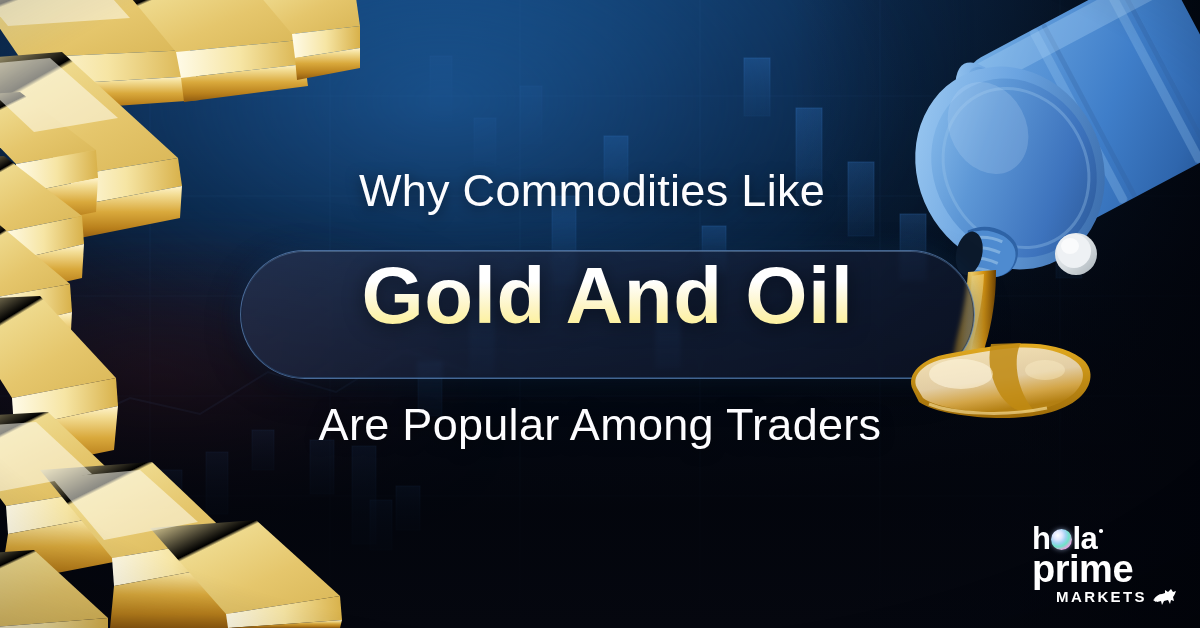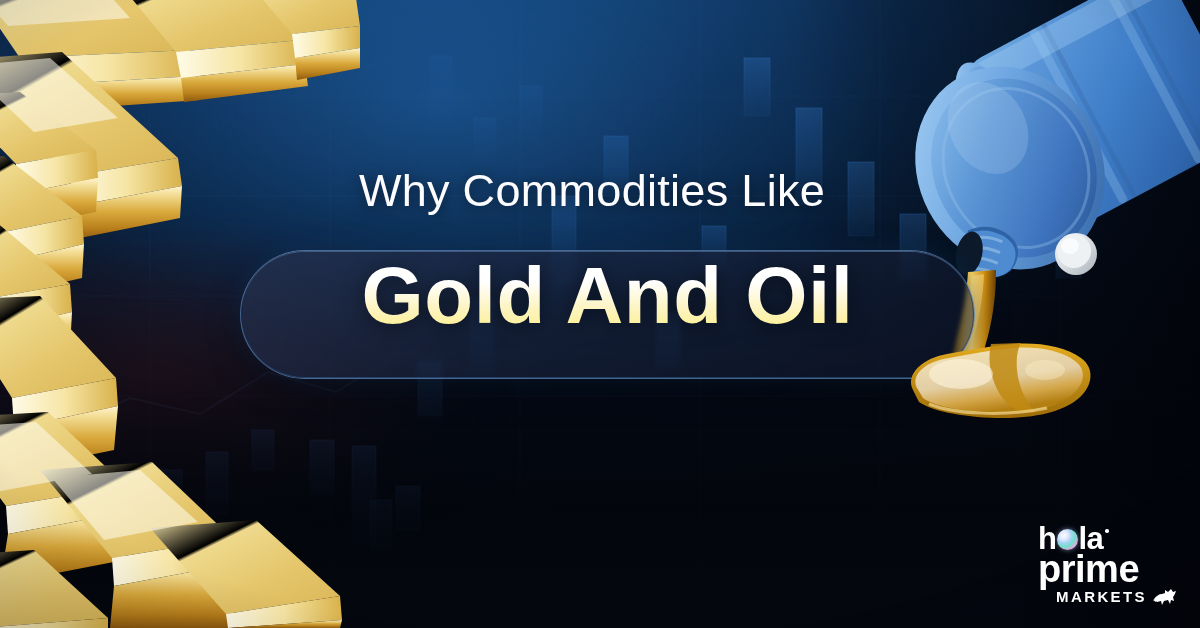--- a/index.html
+++ b/index.html
@@ -139,21 +139,21 @@
     width:3.5px; height:3.5px; border-radius:50%;
     background:#fff; display:inline-block;
     margin-left:2px; position:relative; top:-16px;
   }
   .logo-row2{
     font-size:38px; font-weight:700; color:#ffffff; letter-spacing:-.5px;
     margin-top:1px;
   }
   .logo-row3{
     display:flex; align-items:center; gap:5px;
-    margin-top:2px; margin-left:18px;
+    margin-top:2px; margin-left:24px;
   }
   .logo-markets{
     font-size:15px; font-weight:700; color:#ffffff; letter-spacing:2.4px;
   }
   .bull-icon svg{ display:block; }
 </style>
 </head>
 <body>
 
 <div class="stage">
@@ -492,20 +492,21 @@
   <div class="vignette"></div>
 
   <div class="headline">
     <div class="line-top">Why Commodities Like</div>
   </div>
 
   <div class="pill"></div>
 
   <div class="line-mid">Gold And Oil</div>
 
+  <div class="line-bot">Are Popular Among Traders</div>
 
   <div class="logo">
     <div class="logo-row1">
       <span class="logo-h">h</span>
       <span class="logo-o"></span>
       <span class="logo-la">la</span>
       <span class="logo-dot"></span>
     </div>
     <div class="logo-row2">prime</div>
     <div class="logo-row3">

